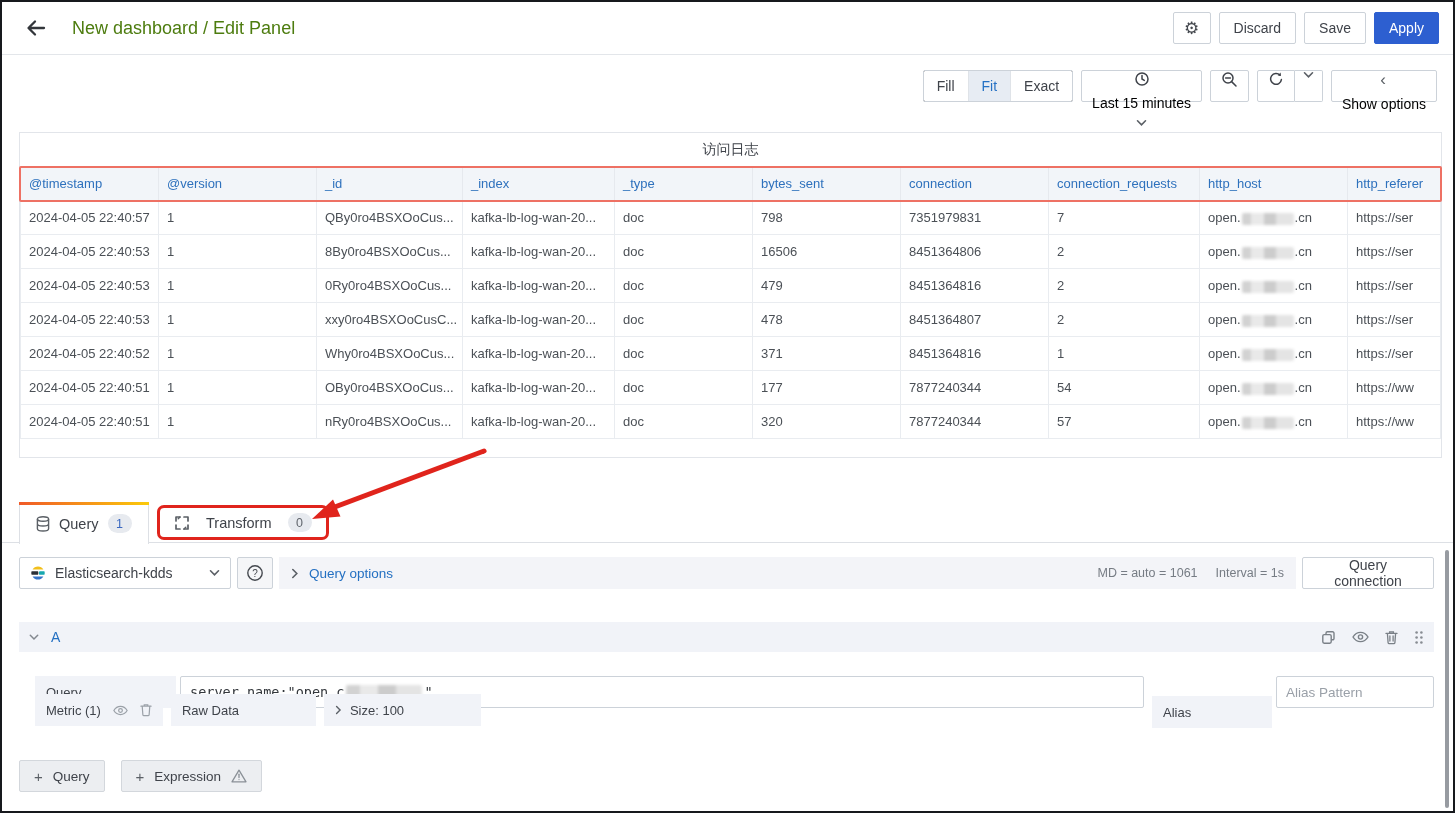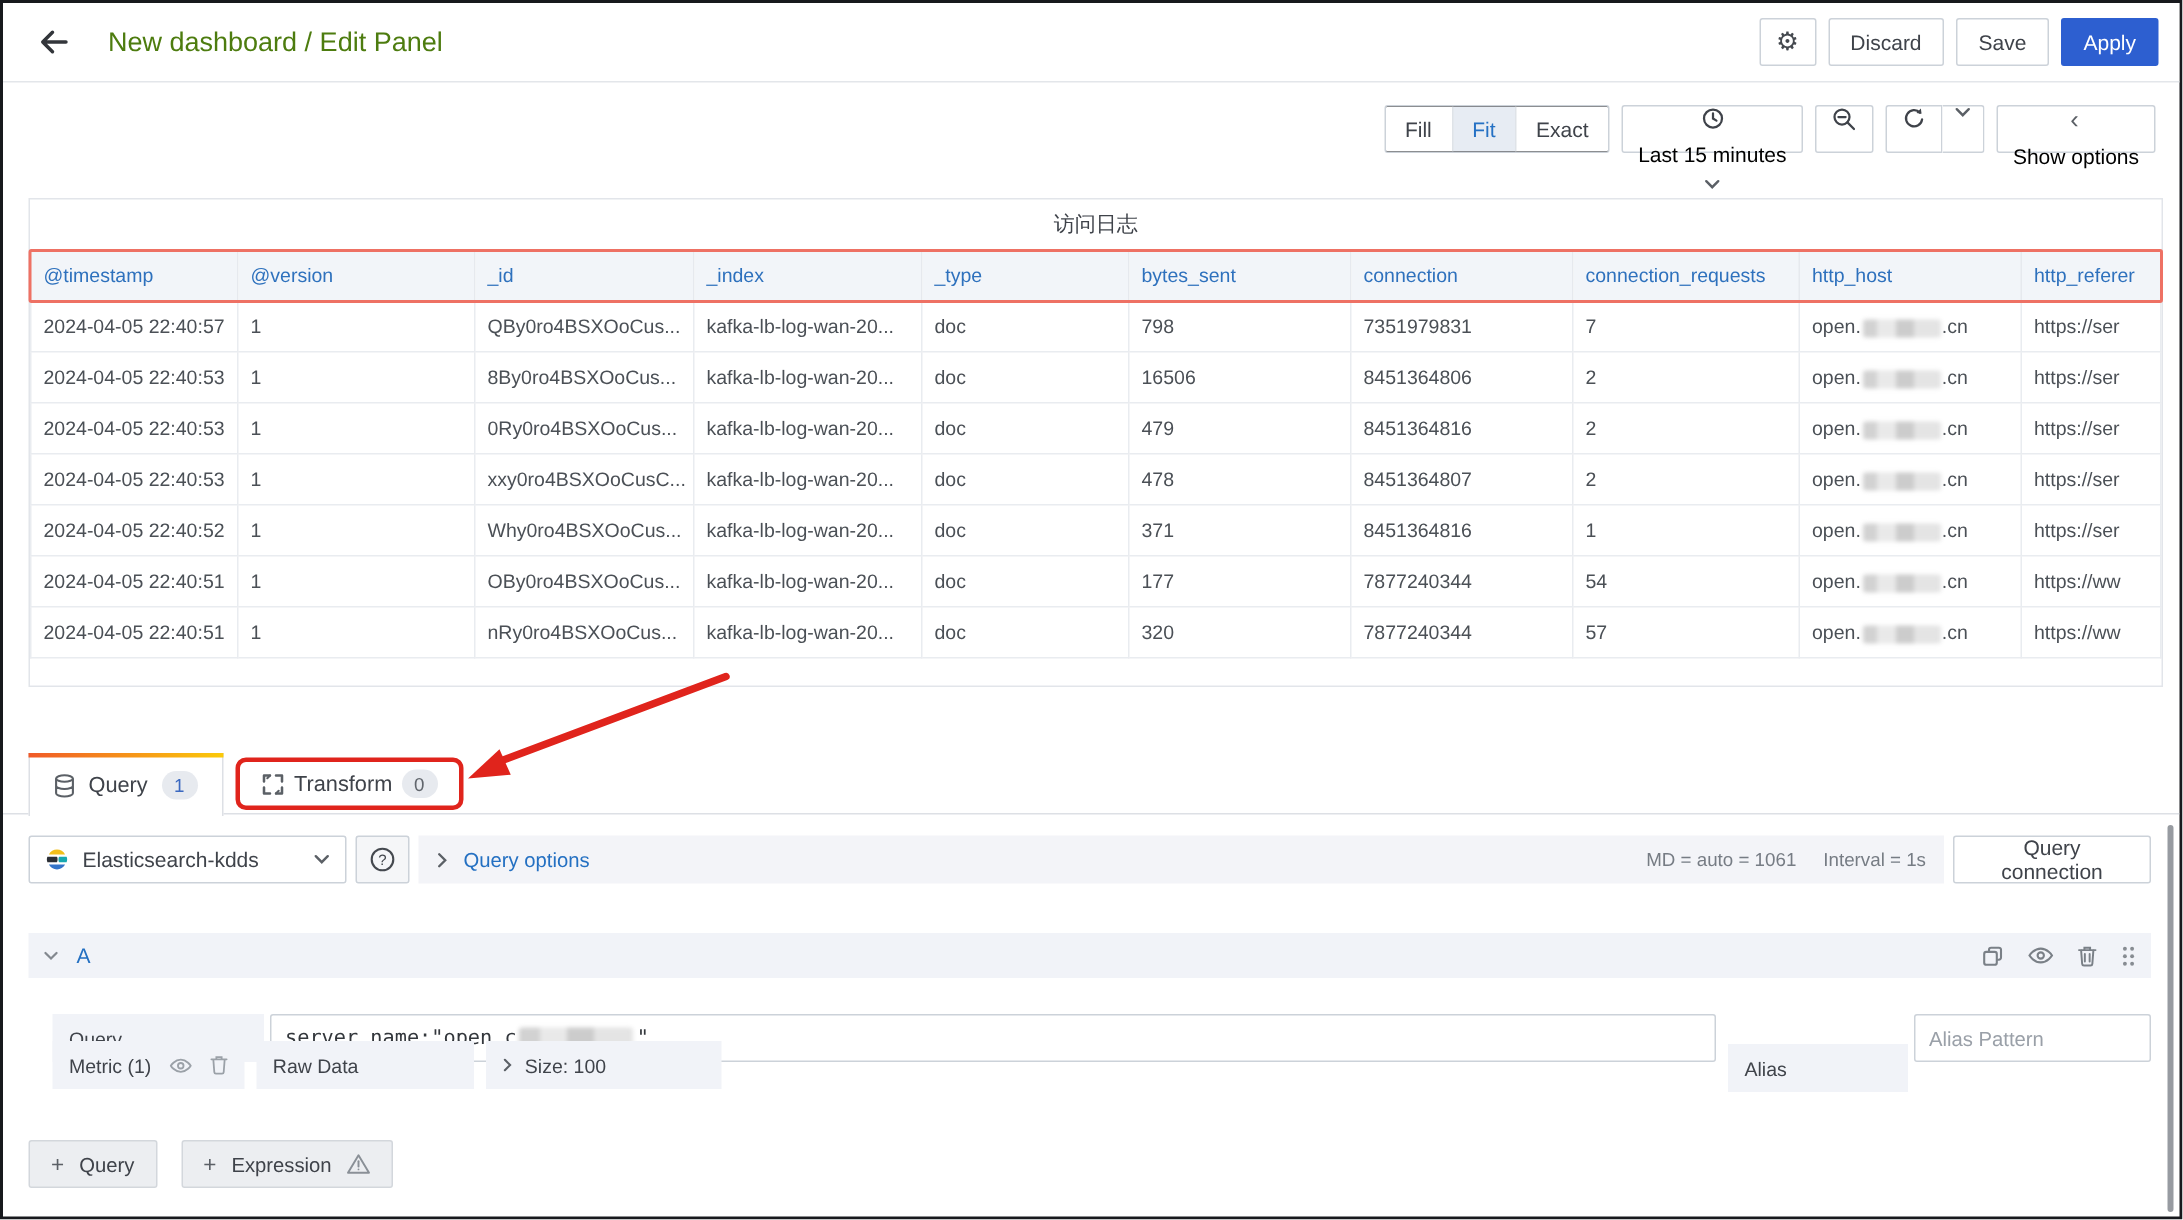--- a/index.html
+++ b/index.html
@@ -76,21 +76,21 @@
   }
   .tab-label { font-size:14.5px; color:#3f434a; }
   .badge { background:#e7eaef; border-radius:10px; min-width:24px; height:19px; display:inline-flex; align-items:center; justify-content:center; font-size:12.5px; padding:0 8px; }
   .badge-blue { color:#3b68c0; }
   .badge-gray { color:#61666d; }
   .annotation-box {
     position:absolute; left:155px; top:3px; height:35px;
     border:3px solid #e0241c; border-radius:7px;
     display:flex; align-items:center;
   }
-  .tab-transform { display:flex; align-items:center; gap:6px; padding:4px 14px; cursor:pointer; height:100%; }
+  .tab-transform { display:flex; align-items:center; gap:16px; padding:4px 14px; cursor:pointer; height:100%; }
   .arrow-annotation { position:absolute; left:300px; top:443px; pointer-events:none; }
   
   .ds-row { position:absolute; left:17px; top:555px; width:1415px; display:flex; gap:6px; align-items:center; }
   .ds-picker { width:212px; height:32px; background:#fff; border:1px solid #ccd2d9; border-radius:2px; display:flex; align-items:center; gap:9px; padding:0 10px; cursor:pointer; }
   .ds-name { flex:1; font-size:14px; color:#3f434a; }
   .help-btn { width:36px; height:32px; background:#f5f6f8; border:1px solid #ccd2d9; border-radius:2px; display:flex; align-items:center; justify-content:center; cursor:pointer; }
   .options-bar { flex:1; height:32px; background:#f3f4f8; display:flex; align-items:center; gap:10px; padding:0 12px; cursor:pointer; }
   .options-label { color:#2470c2; font-size:13.5px; font-weight:500; }
   .options-meta { margin-left:auto; display:flex; gap:18px; font-size:12.5px; color:#767c84; }
   .inspector-btn { width:132px; }

